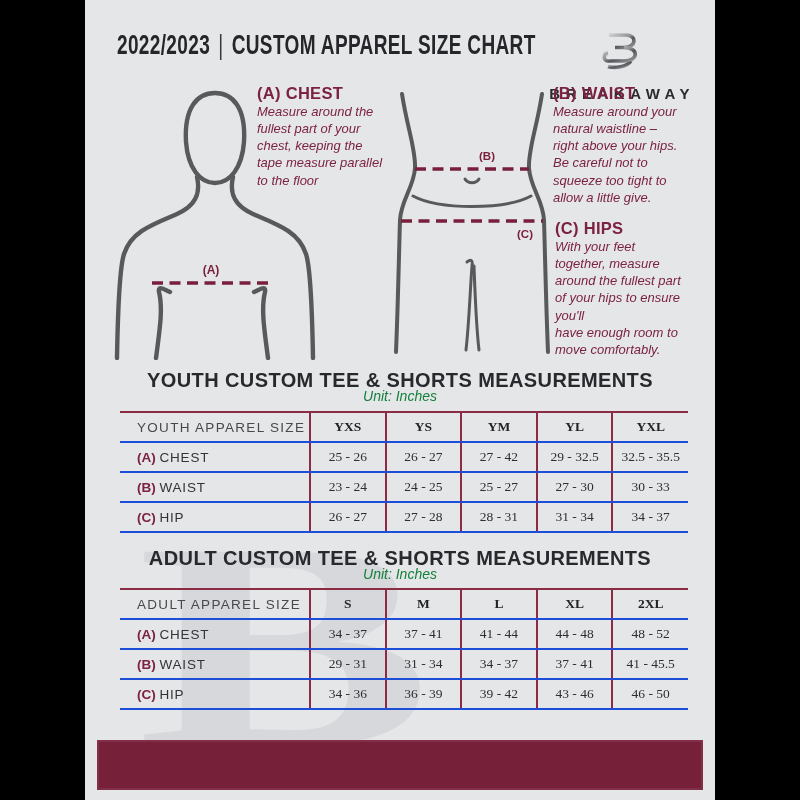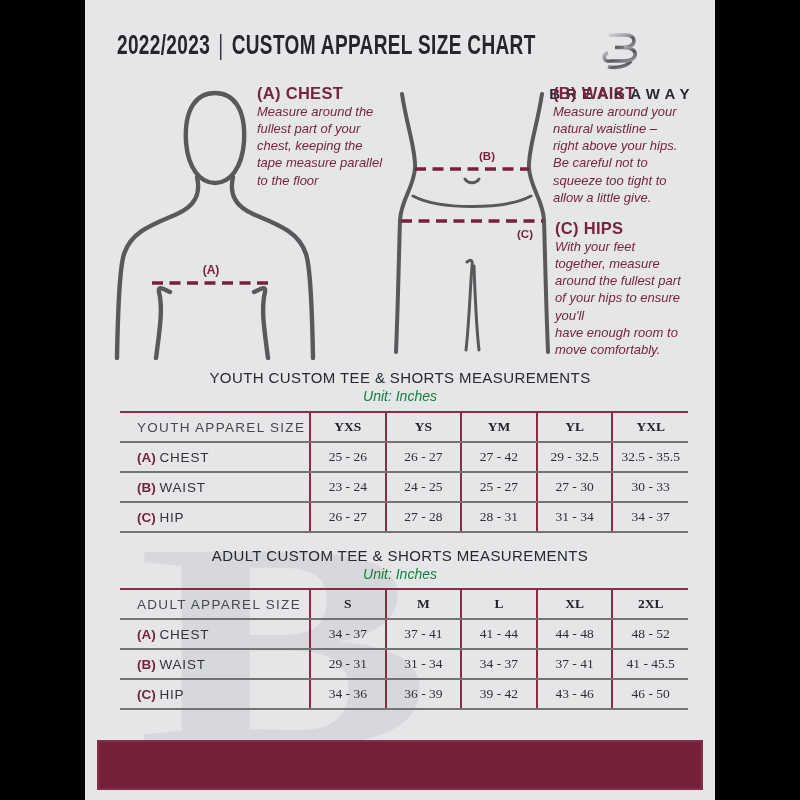--- a/index.html
+++ b/index.html
@@ -27,32 +27,32 @@
   .guide-h { font-weight:bold; font-size:16.5px; color:#7b2240; letter-spacing:0.3px; }
   .guide-p { font-style:italic; font-size:13px; line-height:1.32; color:#7b2240;
              margin-top:0; white-space:pre-line; }
   .chest-text { position:absolute; left:172px; top:84px; width:170px; }
   .waist-text { position:absolute; left:468px; top:84px; width:155px; }
   .hips-text  { position:absolute; left:470px; top:219px; width:152px; }
   .torso-svg { position:absolute; left:22px; top:80px; }
   .lower-svg { position:absolute; left:302px; top:92px; }
 
   
-  .sec-title { position:absolute; left:0; width:100%; text-align:center; font-weight:normal;
-               font-size:15px; letter-spacing:0.4px; color:#27292c; }
+  .sec-title { position:absolute; left:0; width:100%; text-align:center; font-weight:bold;
+               font-size:20px; letter-spacing:0.4px; color:#27292c; }
   .unit-line { position:absolute; left:0; width:100%; text-align:center; font-style:italic;
                font-size:14px; color:#15803d; }
   .youth-title { top:369px; } .youth-unit { top:388px; }
   .adult-title { top:547px; } .adult-unit { top:566px; }
 
   
   .size-table { position:absolute; left:35px; border-collapse:collapse; width:568px;
                 table-layout:fixed; }
   .youth-table { top:411px; } .adult-table { top:588px; }
-  .size-table td, .size-table th { border-top:2px solid #8c2b44; border-bottom:2px solid #737373;
+  .size-table td, .size-table th { border-top:2px solid #8c2b44; border-bottom:2px solid #1d4ed8;
                 height:30px; font-size:13.5px; text-align:center; vertical-align:middle;
                 background:transparent; }
   .size-table td + td, .size-table th + th { border-left:2px solid #8c2b44;font-family:Liberation Serif, serif; }
   .col-label { width:190px; text-align:left !important; padding-left:17px; }
   .apparel-h { font-weight:normal; letter-spacing:1.3px; color:#47494d; font-size:13.5px; }
   .size-h { font-weight:bold; color:#232327; }
   .row-letter { color:#7b2240; font-weight:bold; }
   .row-name { color:#323438; letter-spacing:0.8px; }
   .val { color:#2c2e31; }
 

